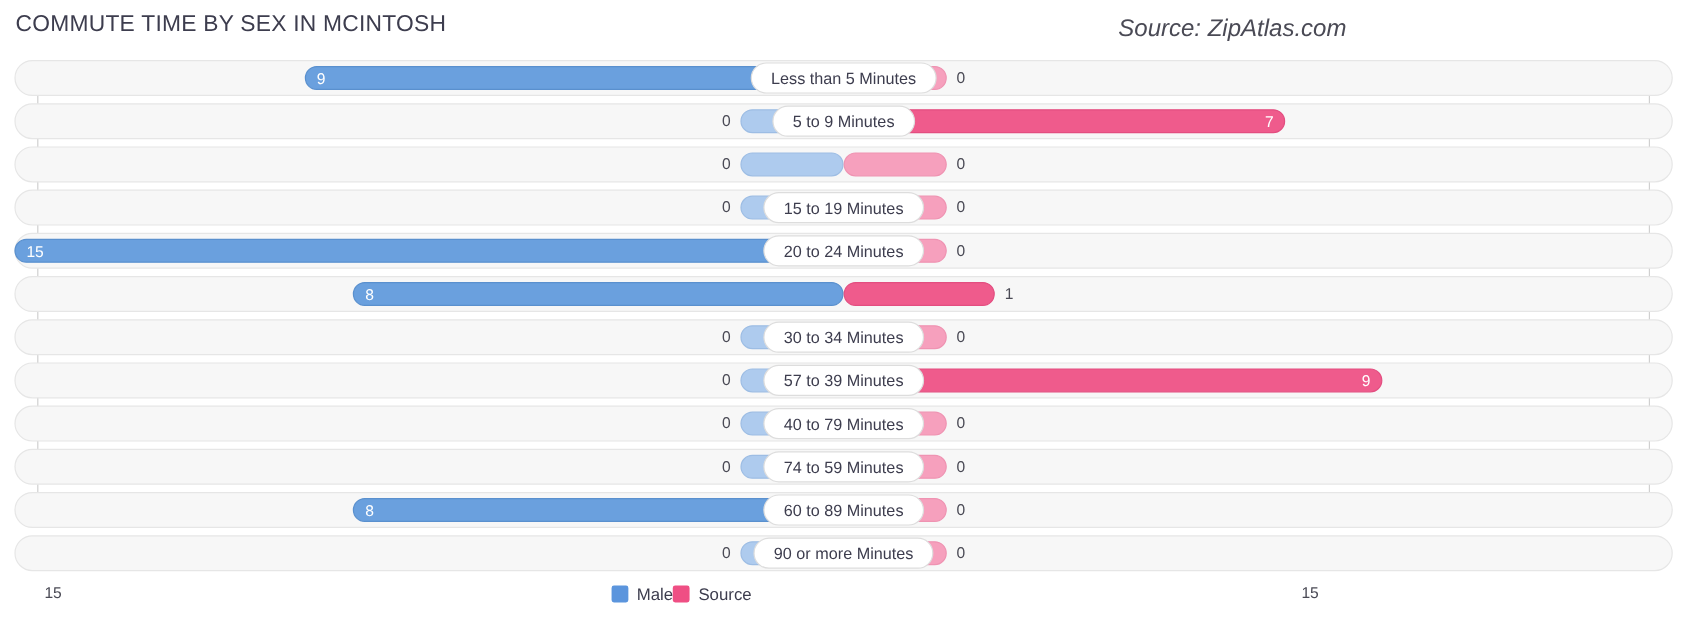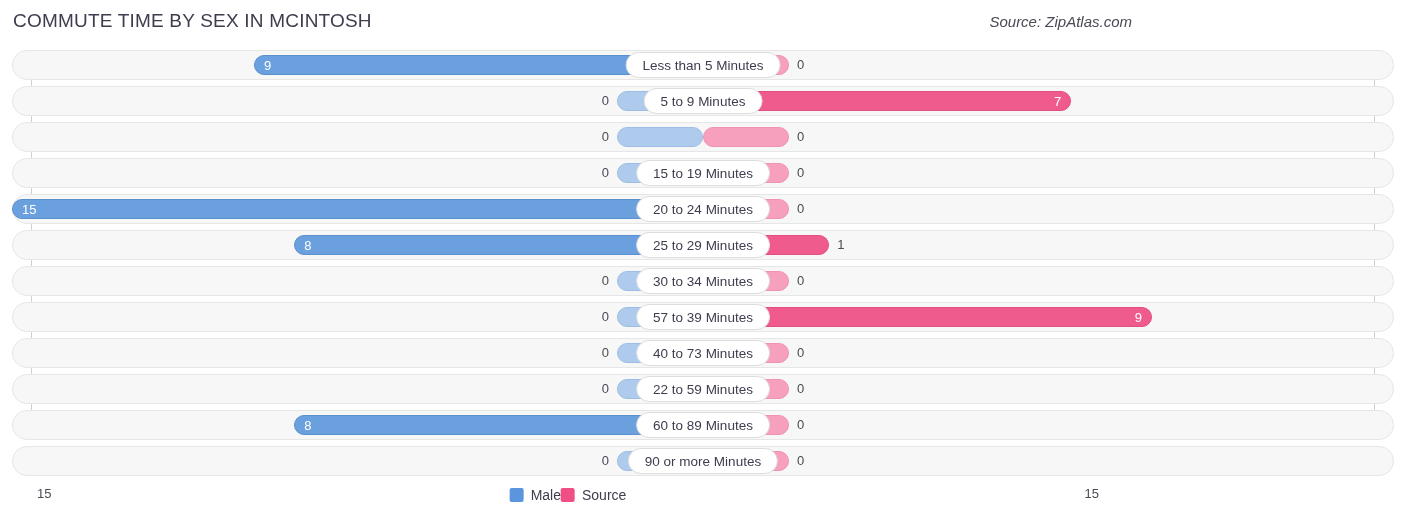--- a/index.html
+++ b/index.html
@@ -29,23 +29,23 @@
     left: 13px;
     top: 10px;
     font-size: 19px;
     letter-spacing: 0.2px;
     color: #3d3d4e;
     font-weight: 400;
     white-space: nowrap;
   }
   .chart-source {
     position: absolute;
-    right: 4px;
+    right: 14px;
     top: 13px;
-    font-size: 15px;
+    font-size: 20px;
     font-style: italic;
     color: #4a4a55;
     white-space: nowrap;
   }
 
   
   .plot {
     position: absolute;
     left: 0;
     top: 50px;
@@ -249,21 +249,20 @@
           <span class="bar-value-out female-side" style="left:797px">0</span>
           <div class="cat-pill">20 to 24 Minutes</div>
         </div>
         <div class="row">
           <div class="track"></div>
           <div class="bar male" style="width:408.6666666666667px">
             <span class="bar-value-in">8</span>
           </div>
           <div class="bar female" style="width:126.33333333333334px"></div>
           <span class="bar-value-out female-side" style="left:837.3333333333334px">1</span>
-          <div class="cat-pill">25 to 29 Minutes</div>
         </div>
         <div class="row">
           <div class="track"></div>
           <div class="bar male zero" style="width:86px"></div>
           <span class="bar-value-out male-side" style="right:797px">0</span>
           <div class="bar female zero" style="width:86px"></div>
           <span class="bar-value-out female-side" style="left:797px">0</span>
           <div class="cat-pill">30 to 34 Minutes</div>
         </div>
         <div class="row">
@@ -274,29 +273,29 @@
             <span class="bar-value-in">9</span>
           </div>
           <div class="cat-pill">57 to 39 Minutes</div>
         </div>
         <div class="row">
           <div class="track"></div>
           <div class="bar male zero" style="width:86px"></div>
           <span class="bar-value-out male-side" style="right:797px">0</span>
           <div class="bar female zero" style="width:86px"></div>
           <span class="bar-value-out female-side" style="left:797px">0</span>
-          <div class="cat-pill">40 to 73 Minutes</div>
-        </div>
-        <div class="row">
-          <div class="track"></div>
-          <div class="bar male zero" style="width:86px"></div>
-          <span class="bar-value-out male-side" style="right:797px">0</span>
-          <div class="bar female zero" style="width:86px"></div>
-          <span class="bar-value-out female-side" style="left:797px">0</span>
-          <div class="cat-pill">22 to 59 Minutes</div>
+          <div class="cat-pill">40 to 79 Minutes</div>
+        </div>
+        <div class="row">
+          <div class="track"></div>
+          <div class="bar male zero" style="width:86px"></div>
+          <span class="bar-value-out male-side" style="right:797px">0</span>
+          <div class="bar female zero" style="width:86px"></div>
+          <span class="bar-value-out female-side" style="left:797px">0</span>
+          <div class="cat-pill">74 to 59 Minutes</div>
         </div>
         <div class="row">
           <div class="track"></div>
           <div class="bar male" style="width:408.6666666666667px">
             <span class="bar-value-in">8</span>
           </div>
           <div class="bar female zero" style="width:86px"></div>
           <span class="bar-value-out female-side" style="left:797px">0</span>
           <div class="cat-pill">60 to 89 Minutes</div>
         </div>

